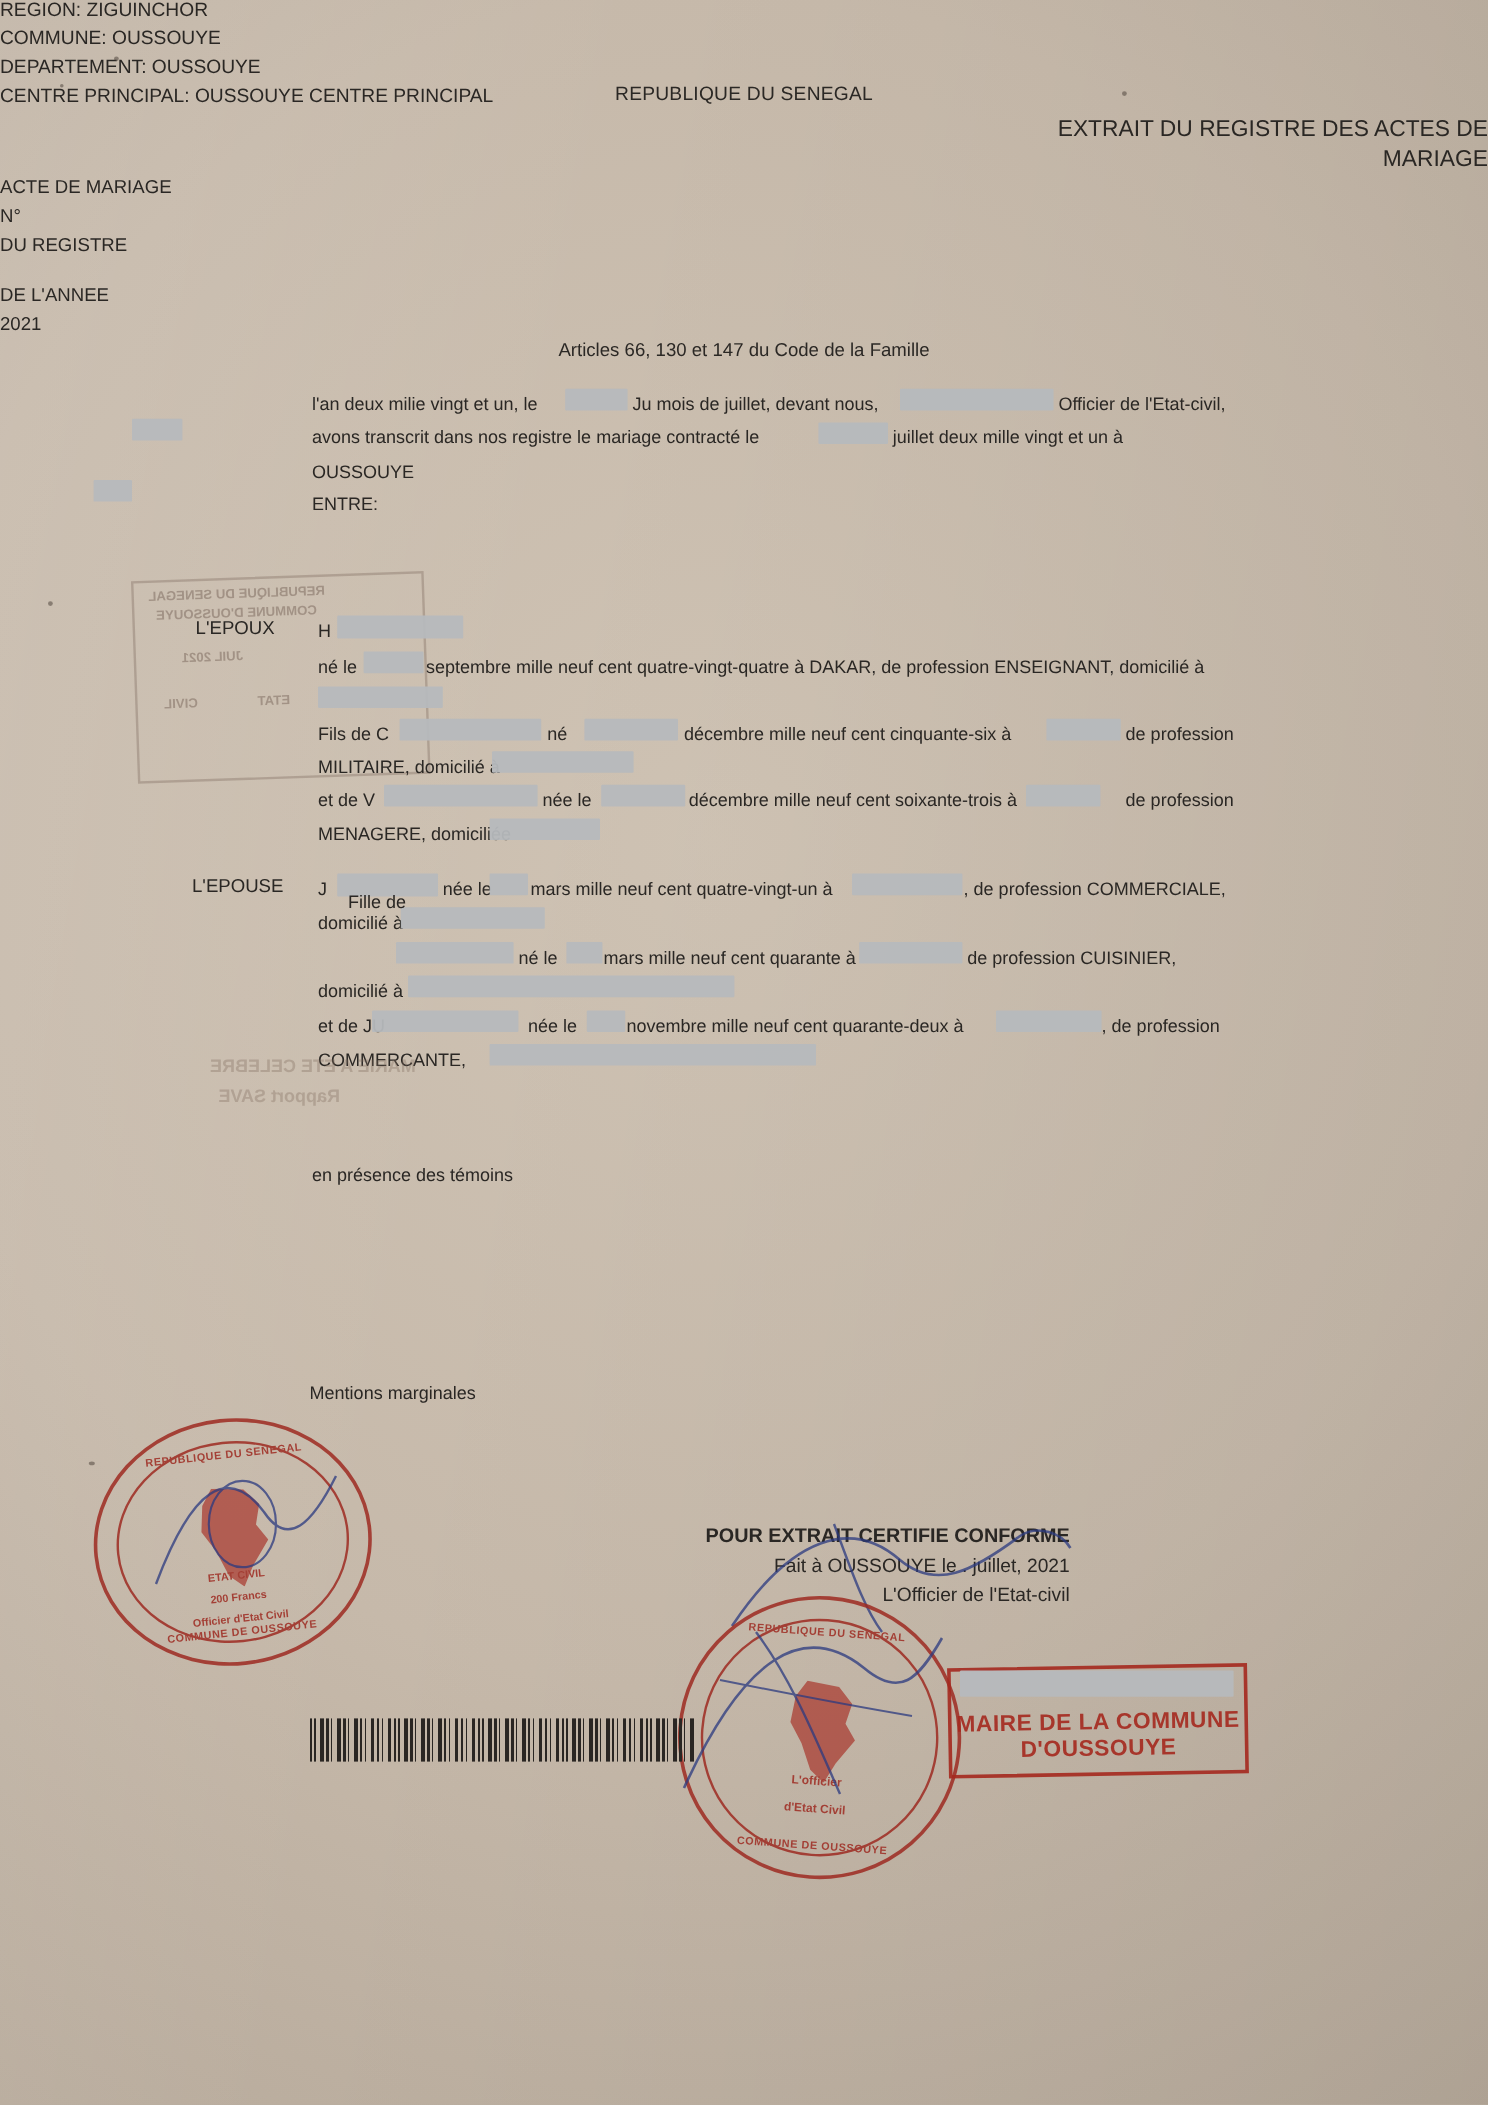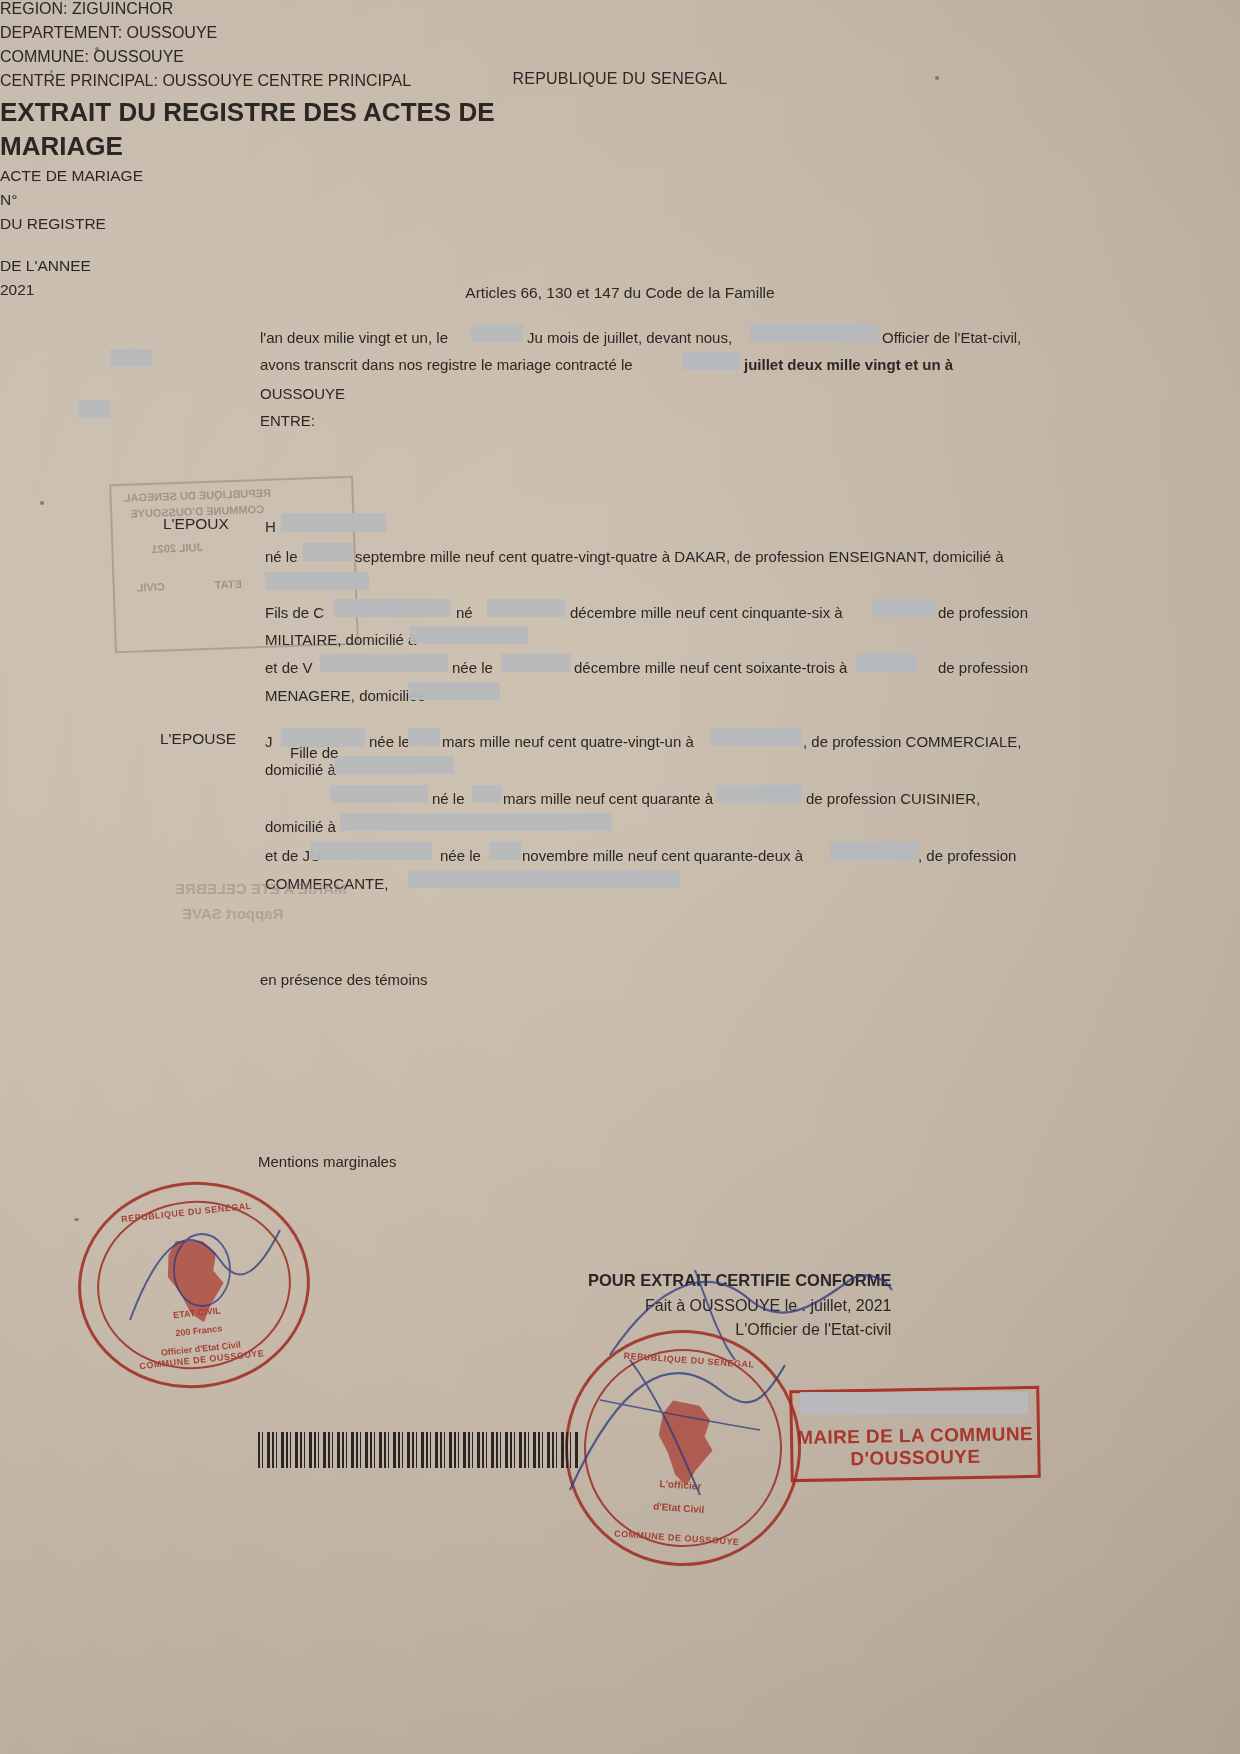--- a/index.html
+++ b/index.html
@@ -53,23 +53,23 @@
     left: 0; right: 0;
     top: 68px;
     text-align: center;
     font-size: 16px;
     letter-spacing: 0.2px;
   }
   #admin-block { left: 85px; top: 103px; font-size: 16px; }
   #admin-block div { margin-bottom: 6px; }
   #title {
     left: 0; right: 0; top: 224px;
-    text-align: left;
-    font-size: 26px;
-    font-weight: bold;
+    text-align: right;
+    font-size: 19px;
+    font-weight: normal;
     line-height: 1.3;
   }
   #articles {
     left: 0; right: 0; top: 283px;
     text-align: center;
     font-size: 15.5px;
   }
   #left-col { left: 80px; top: 328px; font-size: 15.5px; line-height: 1.55; }
   .spouse-label { position: absolute; font-size: 15.5px; }
   .para { position: absolute; font-size: 15px; line-height: 1.62; }
@@ -215,22 +215,22 @@
   <div class="speck" style="left:95px;top:47px;width:4px;height:4px;"></div>
   <div class="speck" style="left:50px;top:70px;width:3px;height:3px;"></div>
   <div class="speck" style="left:935px;top:76px;width:4px;height:4px;"></div>
   <div class="speck" style="left:40px;top:501px;width:4px;height:4px;"></div>
   <div class="speck" style="left:74px;top:1218px;width:5px;height:3px;"></div>
 
   <div class="t" id="republique">REPUBLIQUE DU SENEGAL</div>
 
   <div id="admin-block">
     <div>REGION: ZIGUINCHOR</div>
+    <div>COMMUNE: OUSSOUYE</div>
     <div>DEPARTEMENT: OUSSOUYE</div>
-    <div>COMMUNE: OUSSOUYE</div>
     <div>CENTRE PRINCIPAL: OUSSOUYE CENTRE PRINCIPAL</div>
   </div>
 
   <div id="title">
     <div>EXTRAIT DU REGISTRE DES ACTES DE</div>
     <div>MARIAGE</div>
   </div>
 
   <div class="t" id="articles">Articles 66, 130 et 147 du Code de la Famille</div>
 
@@ -246,21 +246,21 @@
   <div class="redact" style="left:78px;top:400px;width:32px;height:18px;"></div>
 
   <div class="para" style="left:260px;top:326px;">l'an deux milie vingt et un, le</div>
   <div class="redact" style="left:471px;top:324px;width:52px;height:18px;"></div>
   <div class="para" style="left:527px;top:326px;">Ju mois de juillet, devant nous,</div>
   <div class="redact" style="left:750px;top:324px;width:128px;height:18px;"></div>
   <div class="para" style="left:882px;top:326px;">Officier de l'Etat-civil,</div>
 
   <div class="para" style="left:260px;top:353px;">avons transcrit dans nos registre le mariage contracté le</div>
   <div class="redact" style="left:682px;top:352px;width:58px;height:18px;"></div>
-  <div class="para" style="left:744px;top:353px;font-weight:bold;">juillet deux mille vingt et un à</div>
+  <div class="para" style="left:744px;top:353px;">juillet deux mille vingt et un à</div>
 
   <div class="para" style="left:260px;top:382px;text-align:right;">OUSSOUYE</div>
   <div class="para" style="left:260px;top:409px;">ENTRE:</div>
 
   <div id="ghost-stamp">
     <span style="left:12px;top:6px;">REPUBLIQUE DU SENEGAL</span>
     <span style="left:18px;top:22px;">COMMUNE D'OUSSOUYE</span>
     <span style="left:38px;top:58px;">JUIL 2021</span>
     <span style="left:22px;top:96px;">CIVIL</span>
     <span style="left:100px;top:96px;">ETAT</span>

